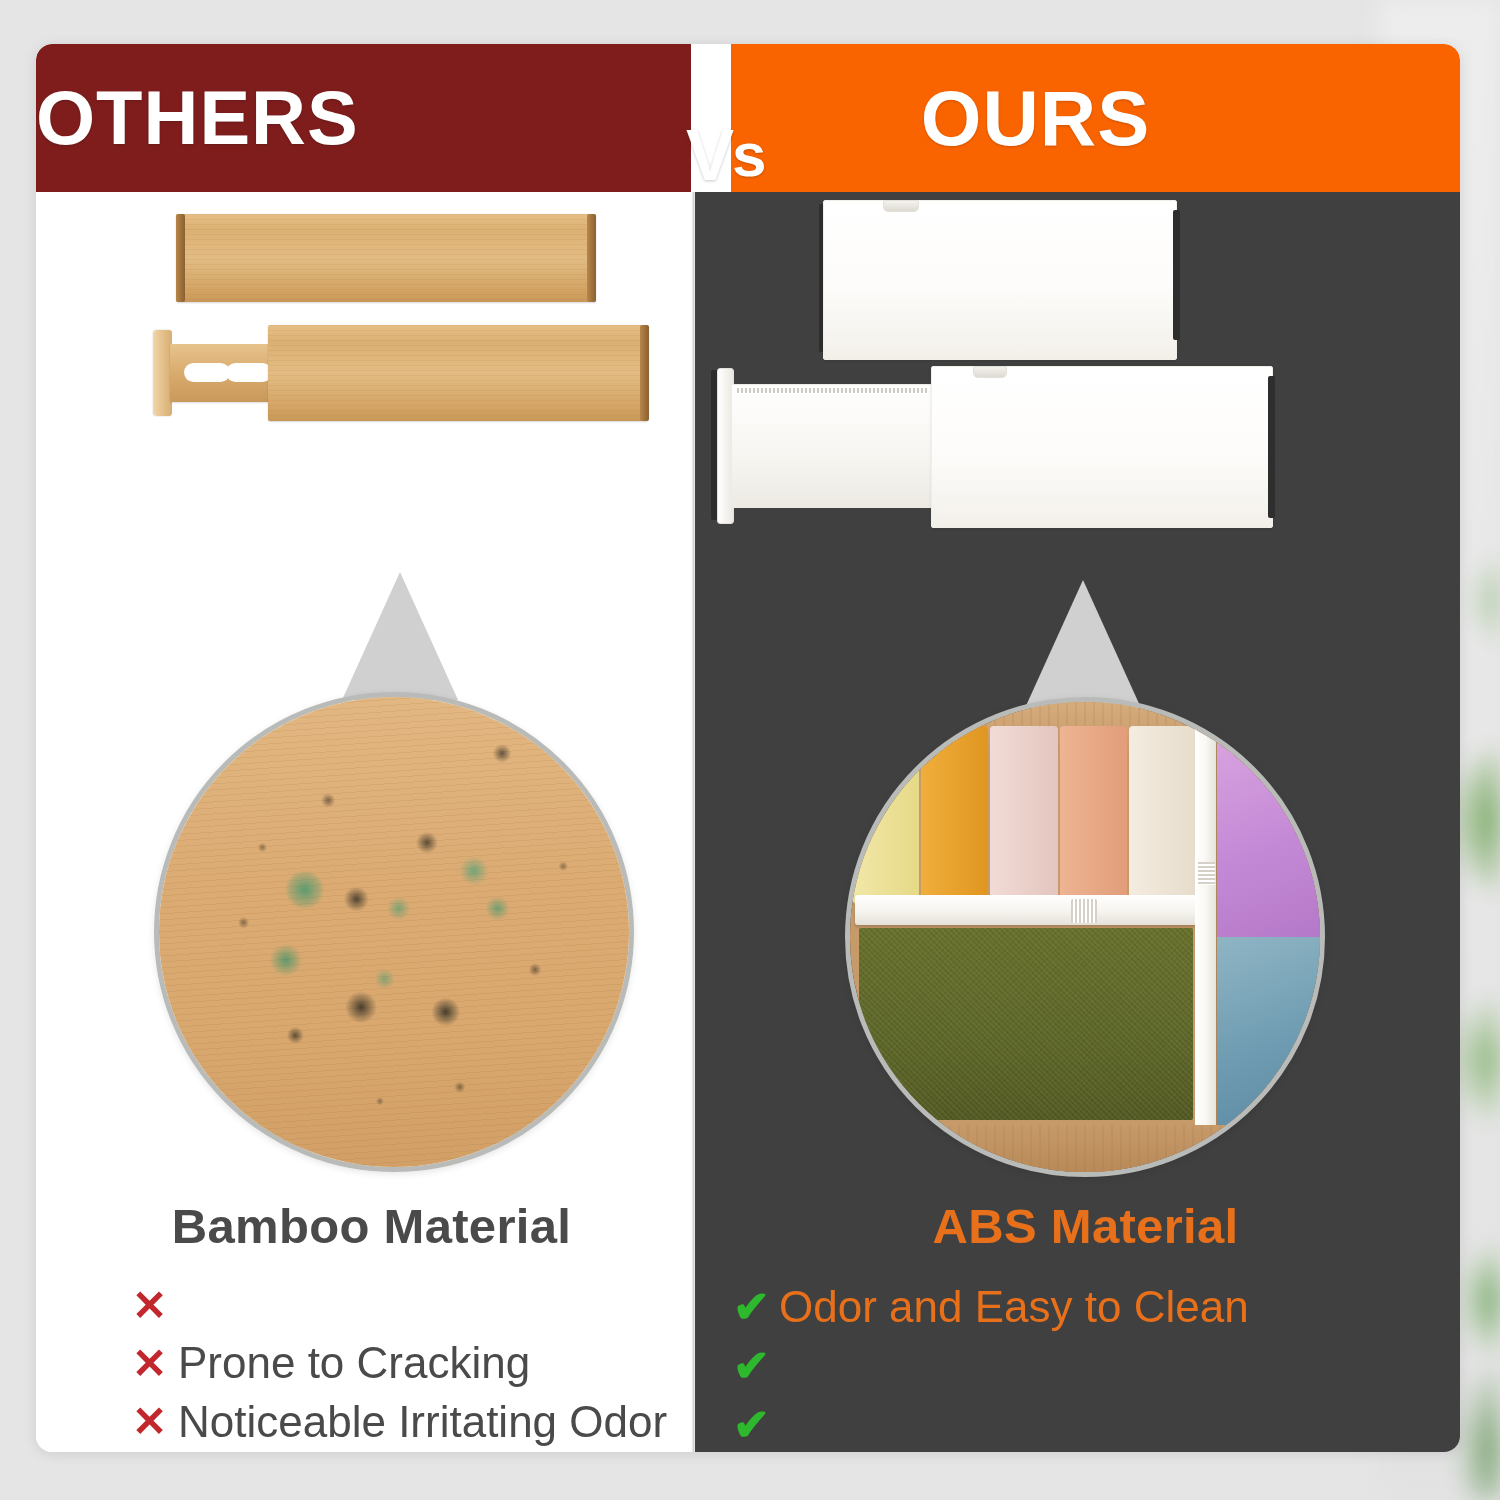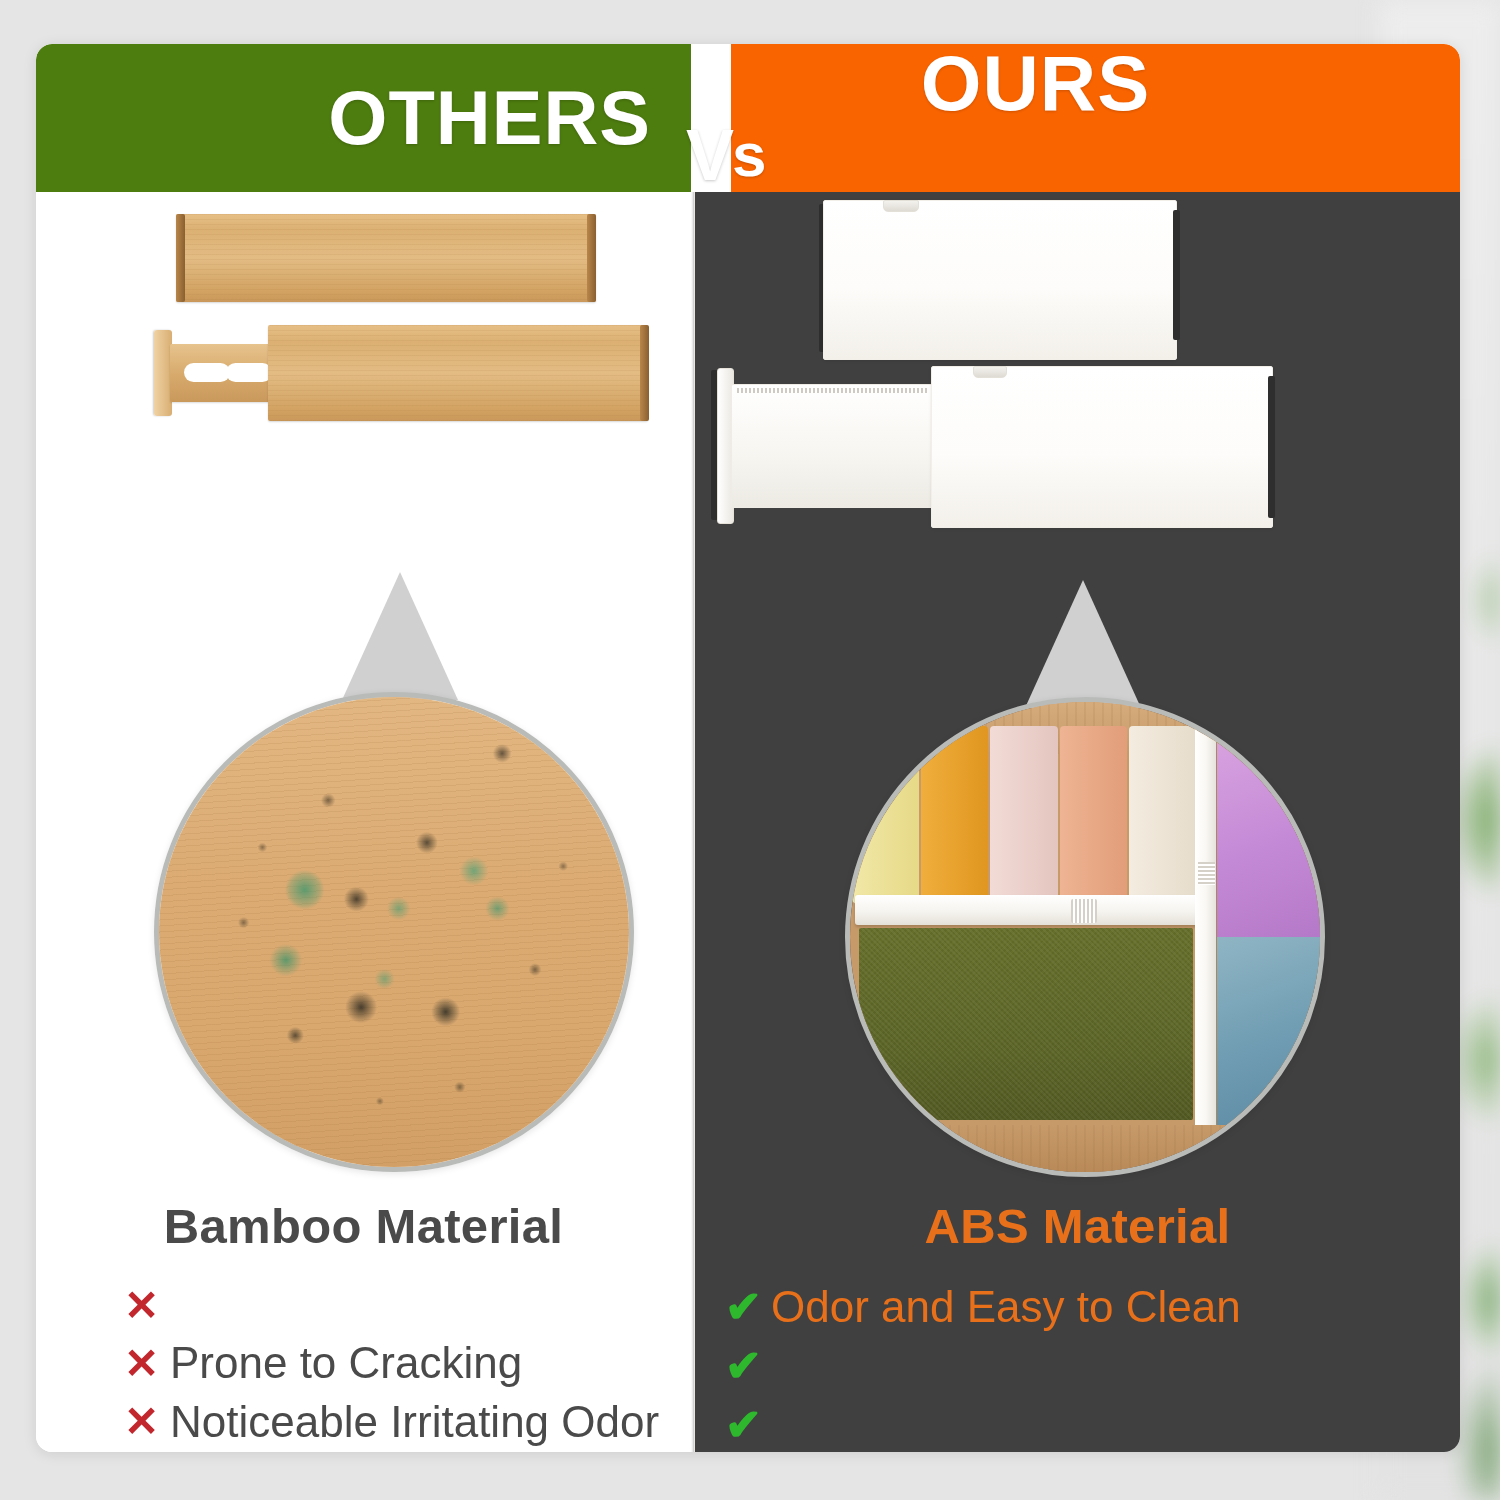--- a/index.html
+++ b/index.html
@@ -25,28 +25,28 @@
   
   .card{
     position:absolute;left:36px;top:44px;width:1424px;height:1408px;
     border-radius:16px;background:#ffffff;
     box-shadow:0 2px 14px rgba(0,0,0,.10);
     overflow:hidden;
   }
   
   .header{position:absolute;left:0;top:0;width:100%;height:148px;display:flex;}
   .header .hleft{
-    width:655px;height:148px;background:#4d7c0f;
+    width:655px;height:148px;background:#7f1d1d;
     border-top-left-radius:16px;
-    display:flex;align-items:center;justify-content:flex-end;
+    display:flex;align-items:center;justify-content:flex-start;
   }
   .header .hright{
     flex:1;height:148px;background:#fa6400;
     border-top-right-radius:16px;
-    display:flex;align-items:flex-start;justify-content:center;margin-left:40px;
+    display:flex;align-items:center;justify-content:center;margin-left:40px;
   }
   .htitle{
     color:#ffffff;font-weight:bold;letter-spacing:1px;
     font-size:76px;line-height:1;
     text-shadow:0 1px 3px rgba(0,0,0,.18);
   }
   .htitle.left{ margin-right:40px; }
   .htitle.right{ margin-right:120px; font-size:78px;}
   
   .vs-wrap{
@@ -202,21 +202,21 @@
   .dw-purple{
     position:absolute;left:78%;top:6%;width:24%;height:44%;
     background:linear-gradient(160deg,#d9a4e0 0%,#c489d6 55%,#b478c8 100%);
   }
   .dw-blue{
     position:absolute;left:78%;top:50%;width:24%;height:40%;
     background:linear-gradient(160deg,#8fb5c4 0%,#6f9cb2 55%,#5c8aa3 100%);
   }
 
   
-  .label-block{position:absolute;left:0;width:100%;}
+  .label-block{position:absolute;left:0;width:100%;padding-left:8px;}
   .mat-title{
     text-align:center;font-weight:bold;font-size:49px;line-height:1.1;
     letter-spacing:.3px;
   }
   .mat-title.bad{color:#4a4a4a;}
   .mat-title.good{color:#e8701a;}
   .feat-list{list-style:none;margin:0;padding:0;}
   .feat{
     display:flex;align-items:center;font-size:44px;line-height:1.34;
     white-space:nowrap;

